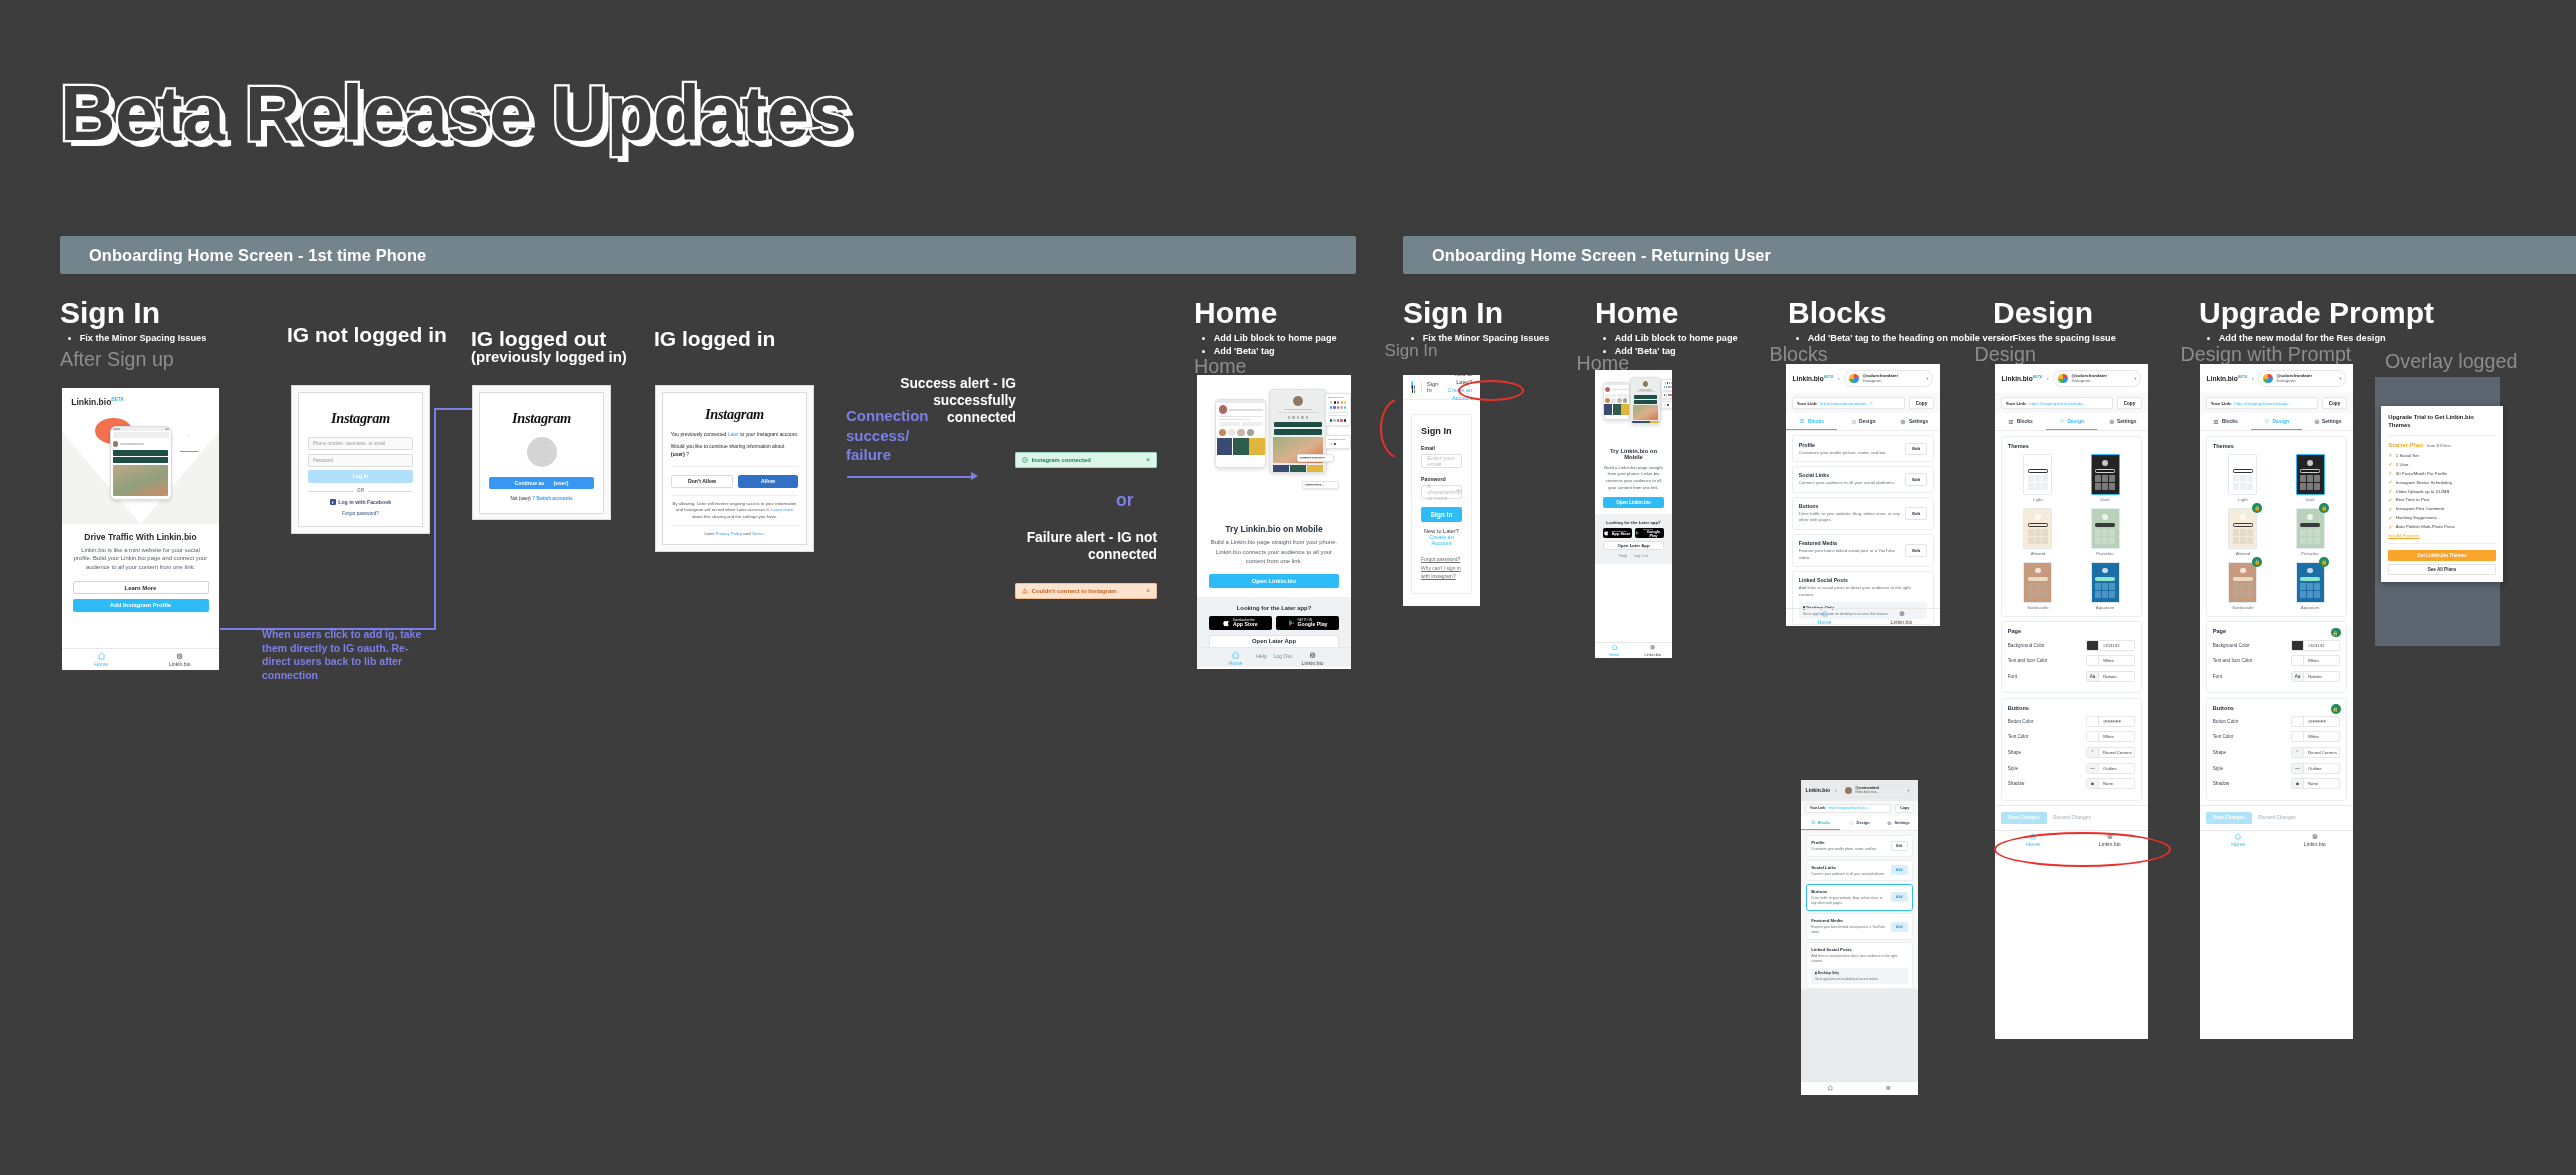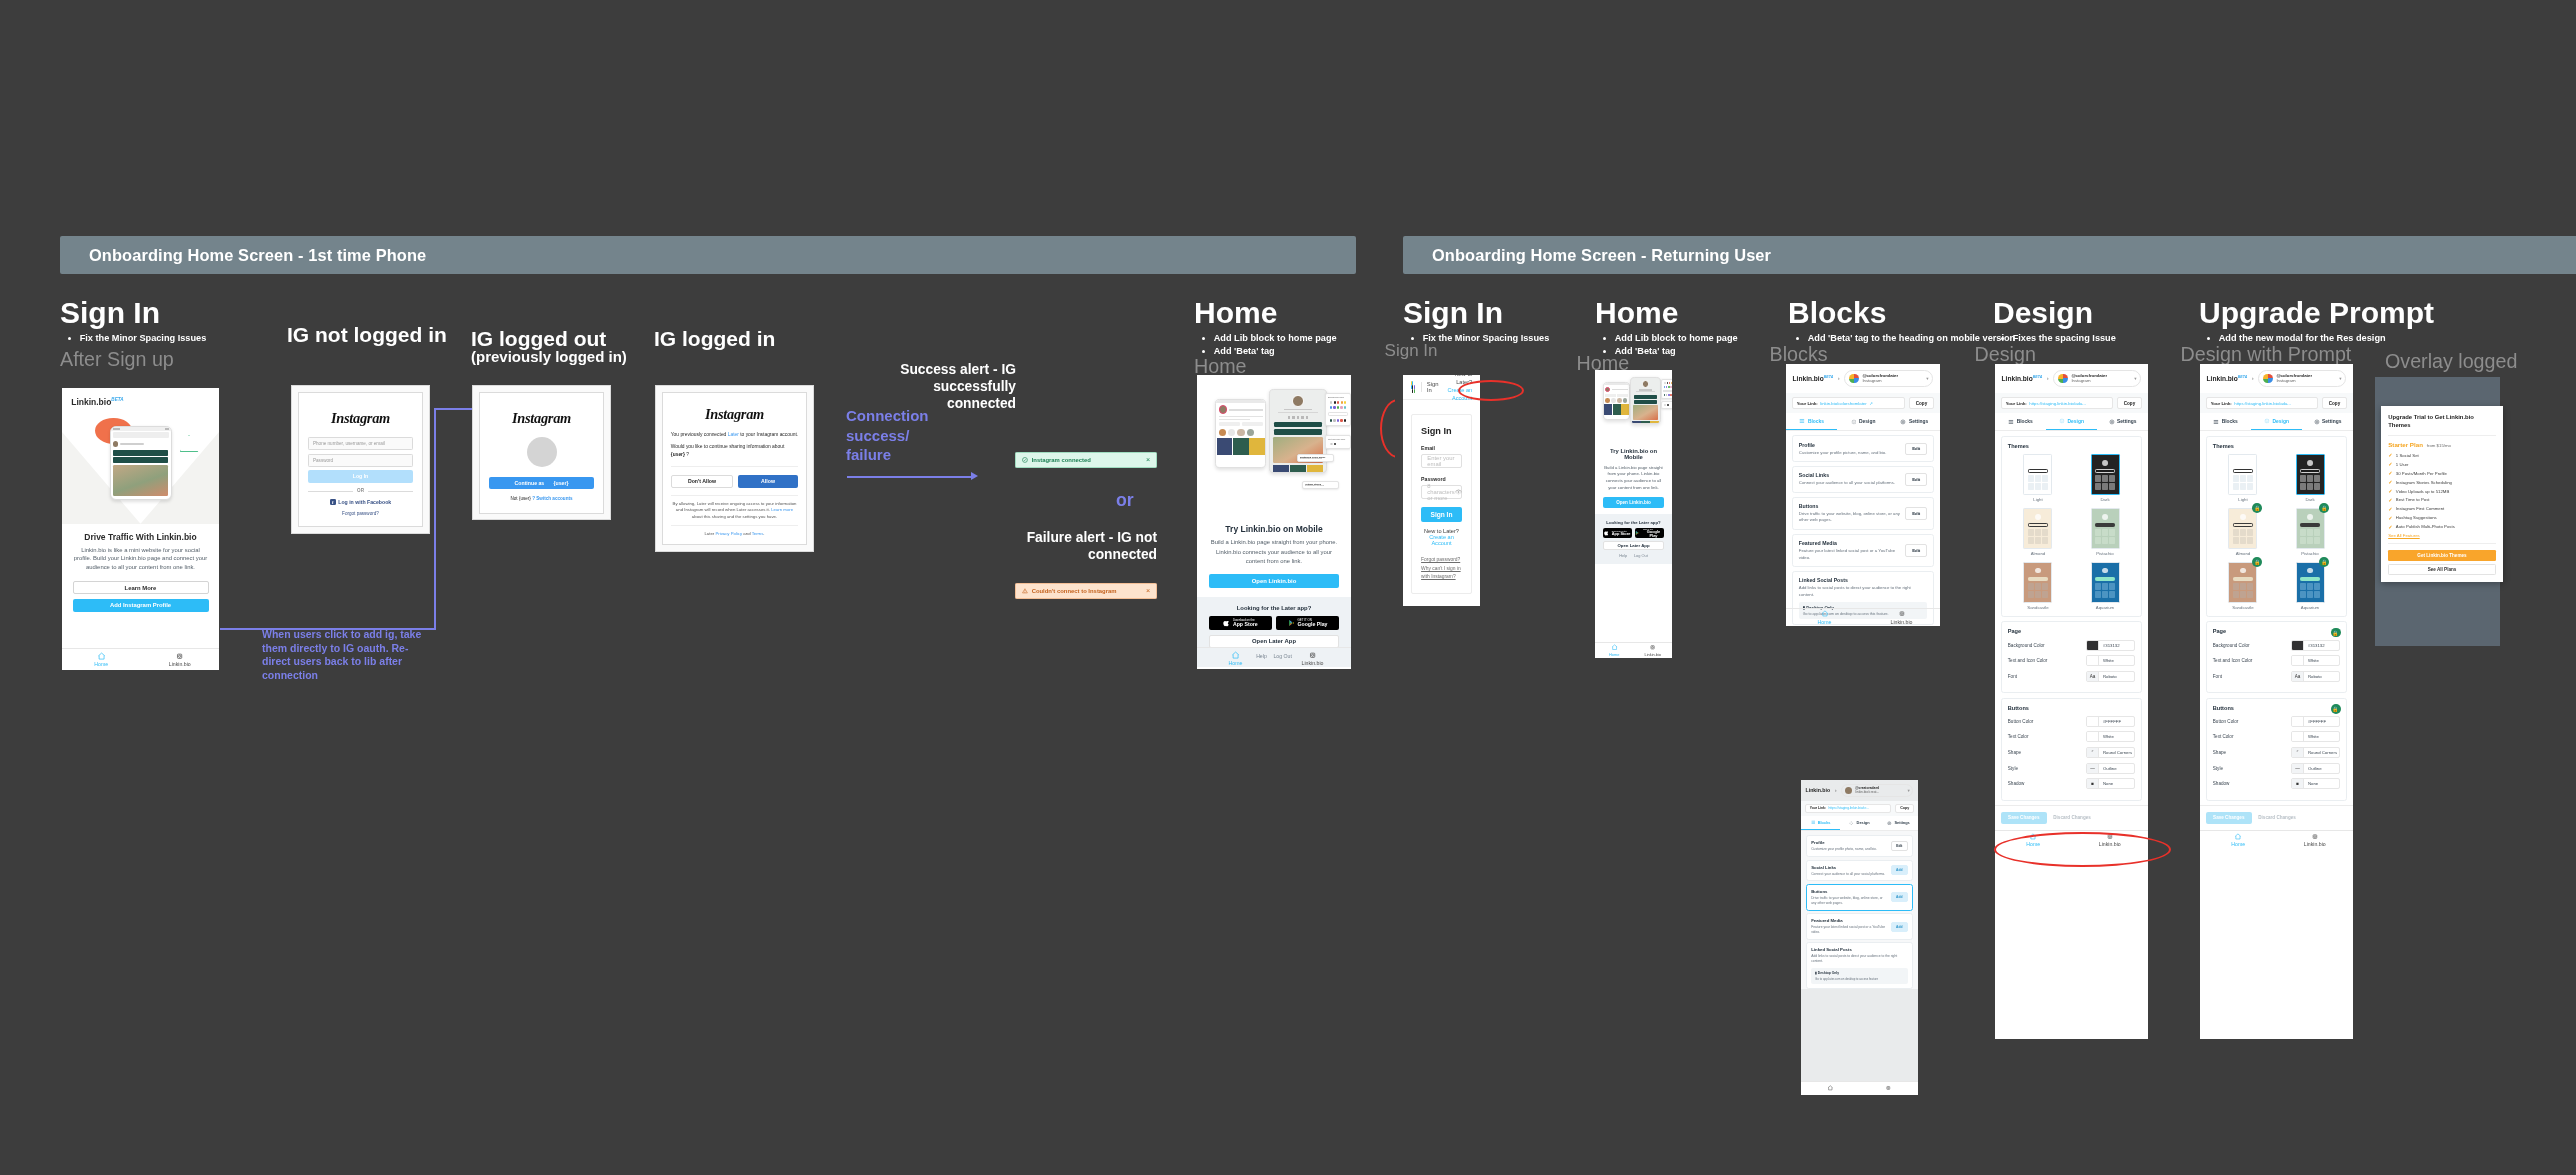--- a/index.html
+++ b/index.html
@@ -253,20 +253,21 @@
   .ov-li .ck { color:#f5a623; font-size:5.2px; font-weight:700; }
   .ov-seeall { font-size:4.3px; color:#f5a623; text-decoration:underline; margin-top:2.6px; }
   .ov-cta { margin-top:6.6px; background:#f9a52b; color:#fff; height:11px; border-radius:1.3px; display:flex;align-items:center;justify-content:center; font-size:4.6px; font-weight:700; }
   .ov-sec { margin-top:3.3px; background:#fff; border:0.7px solid #e3e3e3; height:10.5px; border-radius:1.3px; display:flex;align-items:center;justify-content:center; font-size:4.6px; font-weight:700; color:#333; }
 </style>
 </head>
 <body>
 
 <div class="canvas">
 
+  <div class="main-title">Beta Release Updates</div>
 
   <div class="section-banner" id="banner1">
     <span>Onboarding Home Screen - 1st time Phone</span>
   </div>
   <div class="section-banner" id="banner2">
     <span>Onboarding Home Screen - Returning User</span>
   </div>
 
   <div class="colhead" style="left:60px; top:298px;">
     <div class="h big">Sign In</div>
@@ -396,21 +397,21 @@
       <div class="ig-terms">
         <span>Later </span><a>Privacy Policy</a><span> and </span><a>Terms</a><span>.</span>
       </div>
     </div>
   </div>
 
   <div class="annot lg" style="left:846px; top:406px; width:111px;">Connection success/ failure</div>
   <div class="arrow-line" style="left:847px; top:476px; width:125px; height:2px;"></div>
   <div class="arrow-head" style="left:971px; top:472px;"></div>
 
-  <div class="white-note" style="left:891px; top:362px; width:125px;">Success alert - IG successfully connected</div>
+  <div class="white-note" style="left:891px; top:376px; width:125px;">Success alert - IG successfully connected</div>
   <div class="alert success" style="left:1015px; top:452px; width:142px;">
     <svg width="5.9" height="5.9" viewBox="0 0 24 24" fill="none" stroke="#1a7f52" stroke-width="2.5">
         <circle cx="12" cy="12" r="10"></circle>
         <path d="M8 12.5l2.5 2.5L16 9"></path>
       </svg>
     <span>Instagram connected</span>
     <span class="x">×</span>
   </div>
   <div class="or-word" style="left:1116px; top:490px;">or</div>
   <div class="white-note" style="left:970px; top:530px; width:187px;">Failure alert - IG not connected</div>

